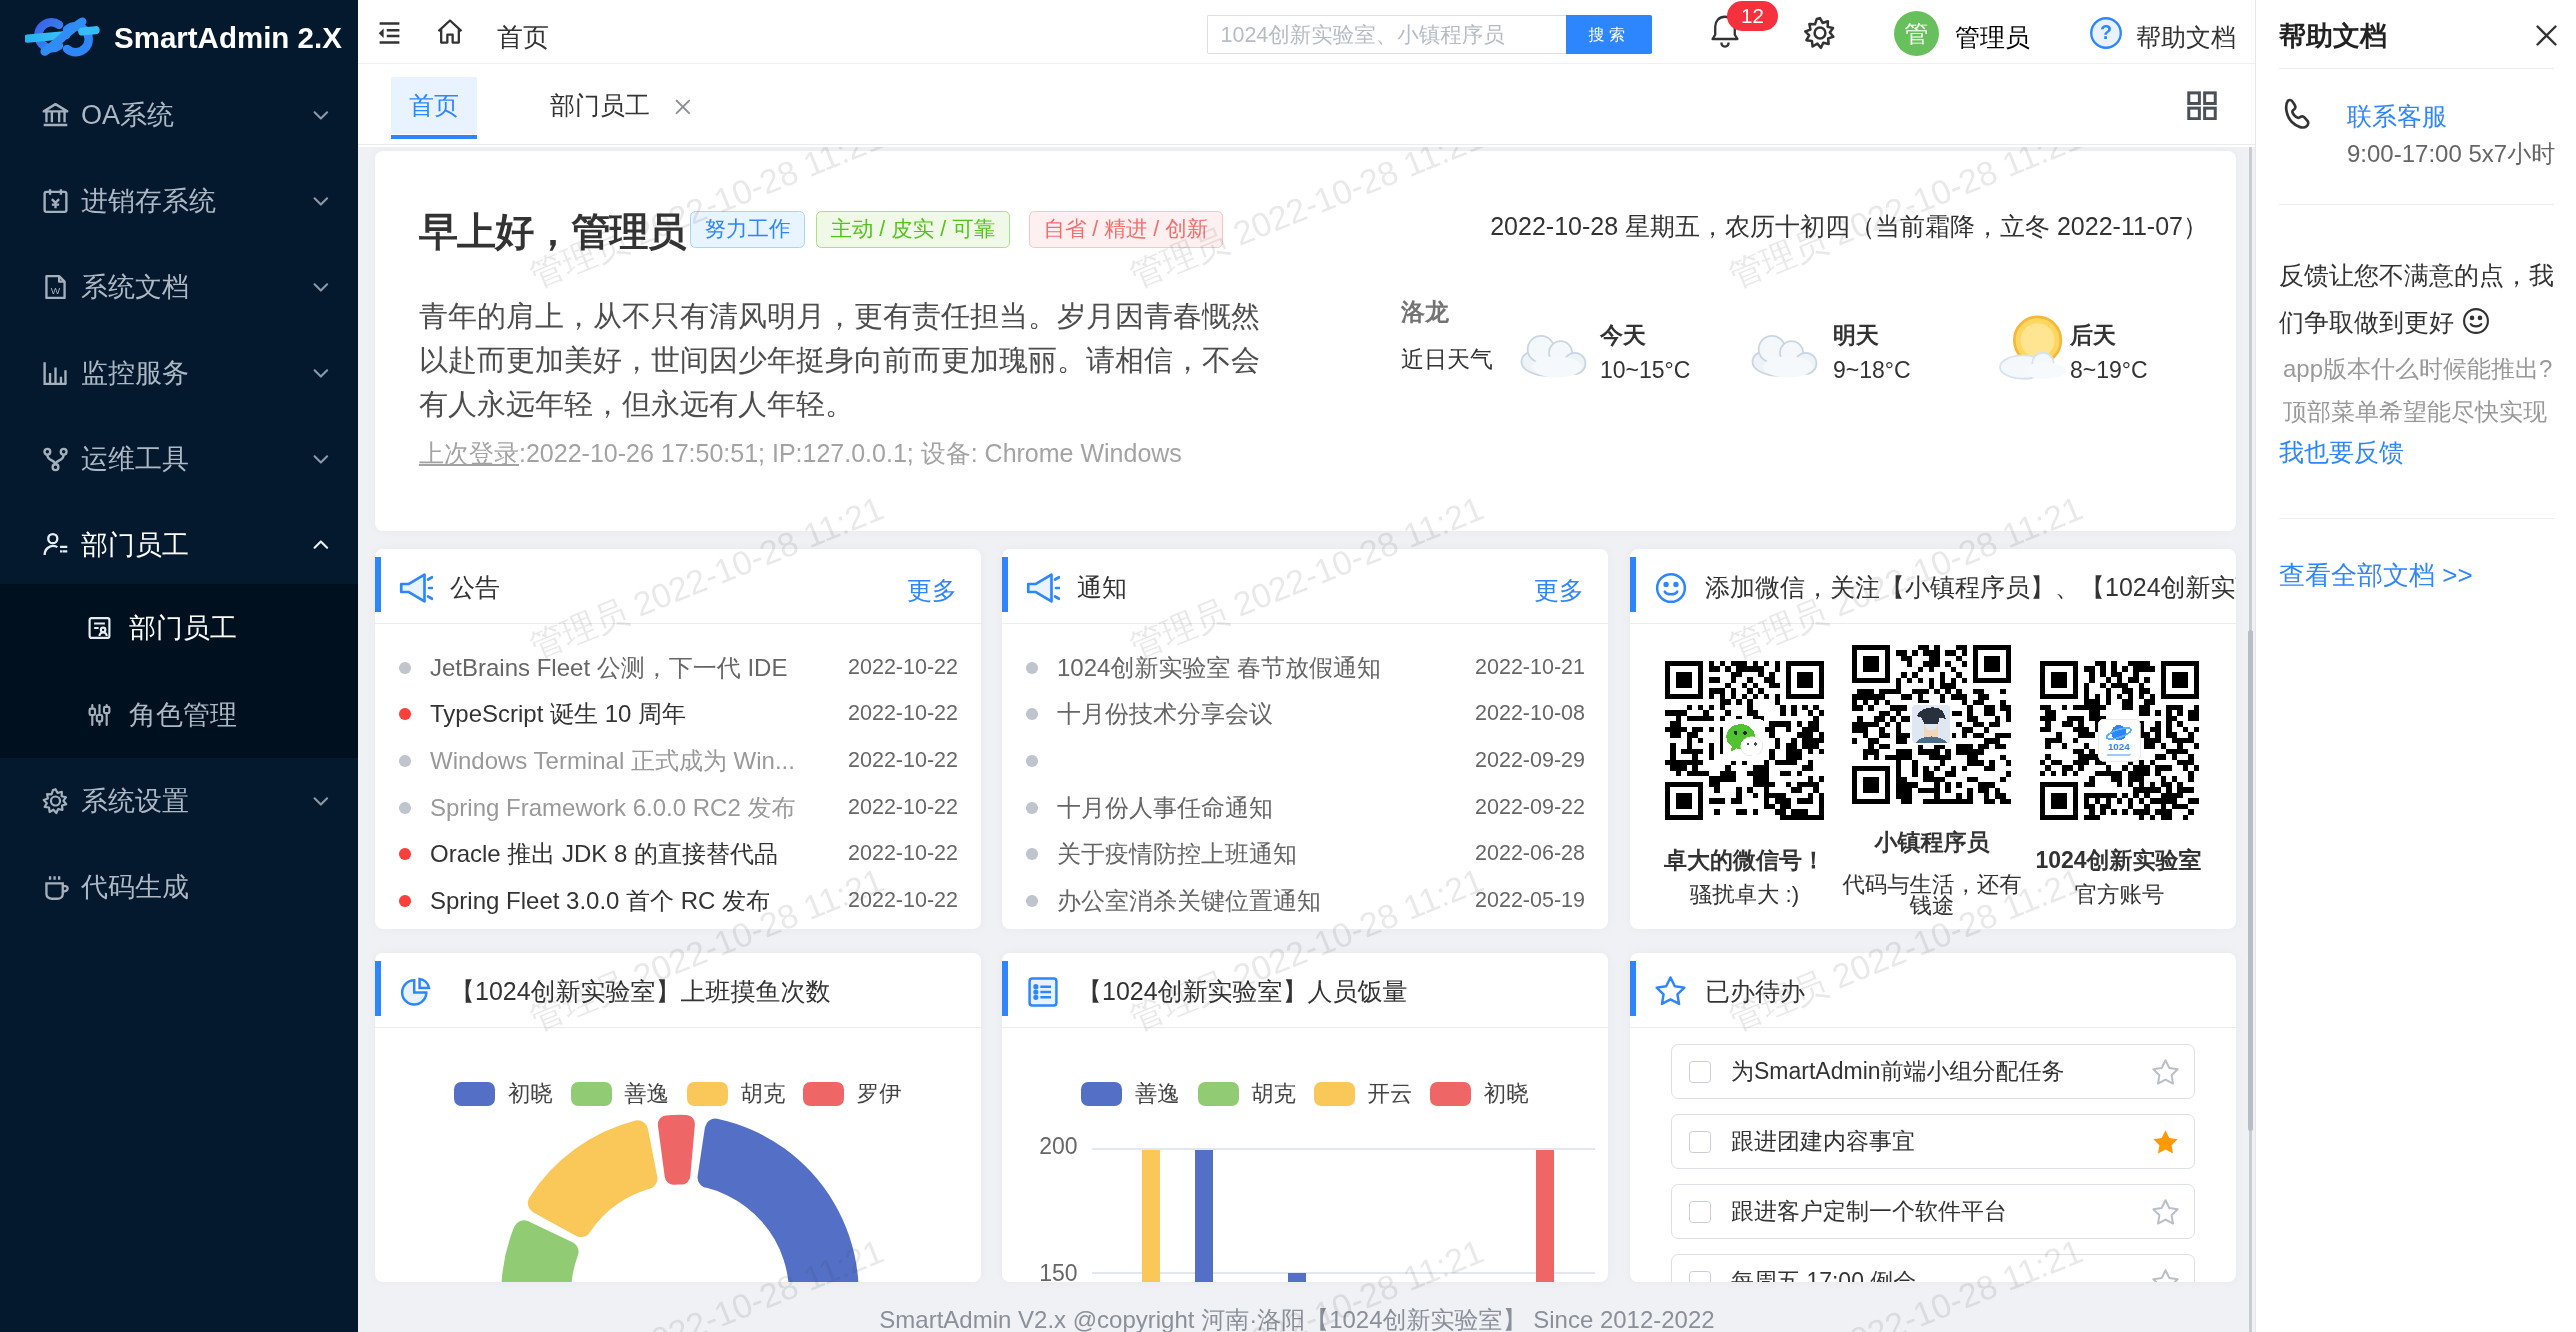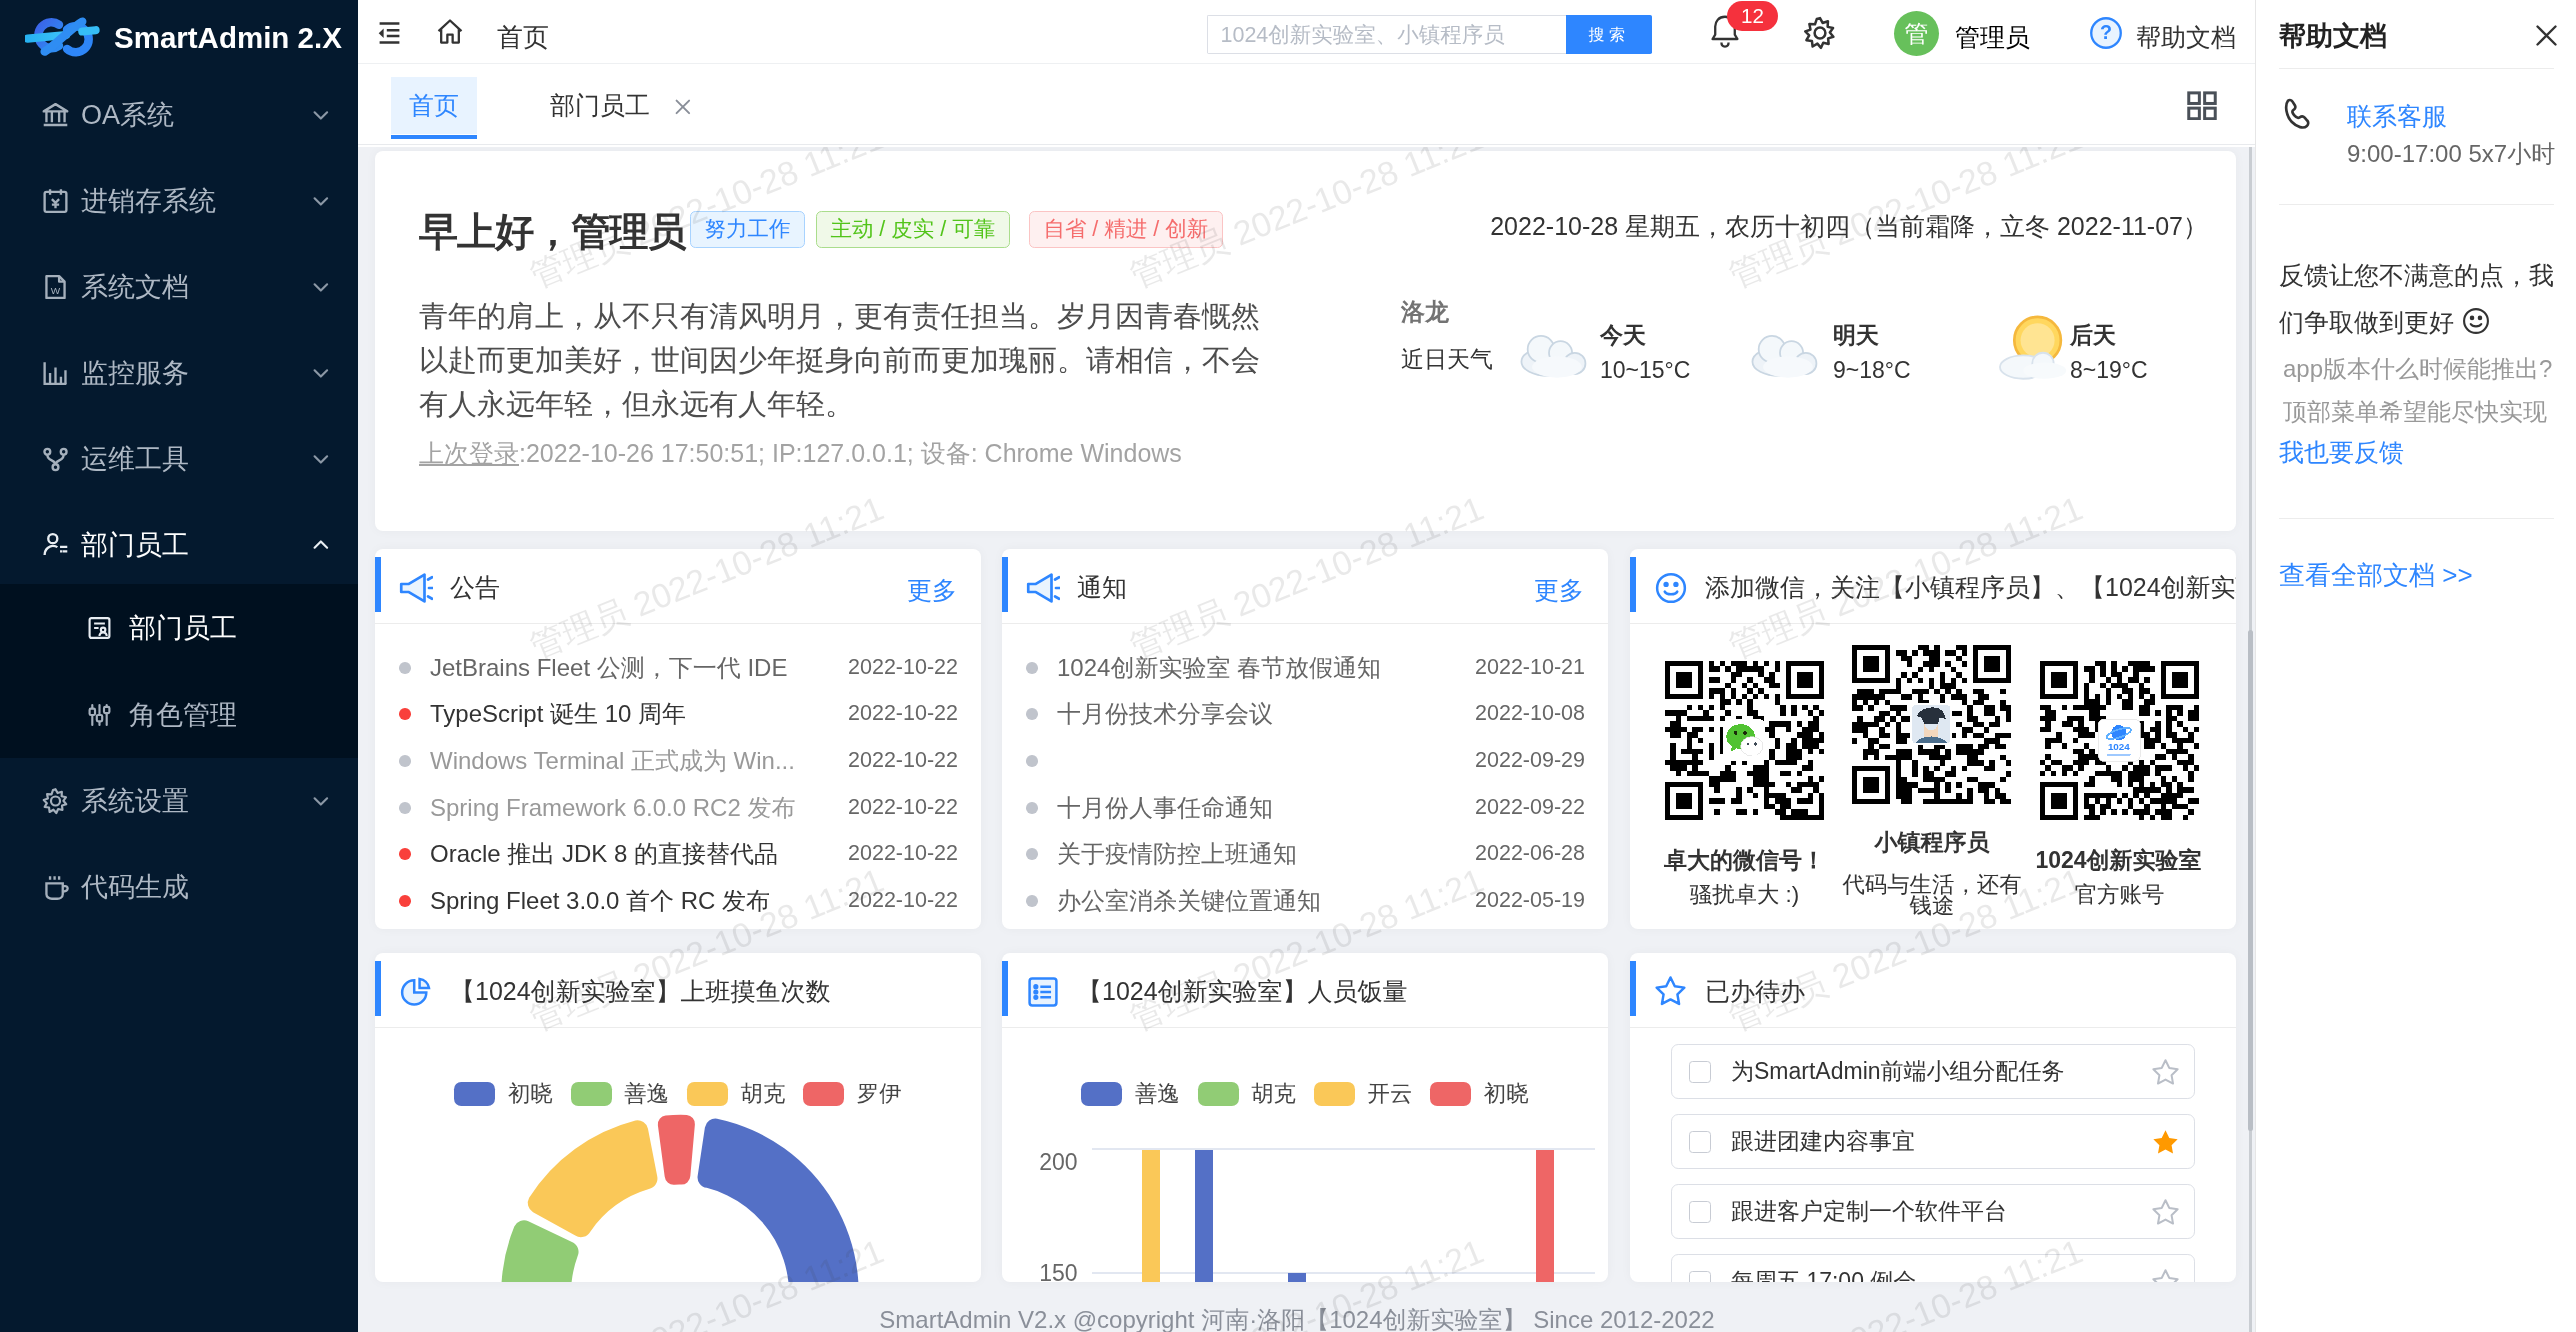--- a/index.html
+++ b/index.html
@@ -537,21 +537,21 @@
             </g>
           </svg></div>
         <div class="ctitle">【1024创新实验室】人员饭量</div>
       </div>
     <div class="lgrow">
       <span class="lgitem"><span class="lgsw" style="background:#5470c6"></span><span class="lgtx">善逸</span></span>
       <span class="lgitem"><span class="lgsw" style="background:#91cc75"></span><span class="lgtx">胡克</span></span>
       <span class="lgitem"><span class="lgsw" style="background:#fac858"></span><span class="lgtx">开云</span></span>
       <span class="lgitem"><span class="lgsw" style="background:#ee6666"></span><span class="lgtx">初晓</span></span>
     </div>
-    <div class="axlab" style="left:21.5px;top:196px">200</div>
+    <div class="axlab" style="left:21.5px;top:180px">200</div>
     <div class="axlab" style="left:21.5px;top:307px">150</div>
     <div class="gline" style="left:90px;top:195px;width:503px"></div>
     <div class="gline" style="left:90px;top:319px;width:503px"></div>
     <div class="vbar" style="left:140px;top:197px;width:18px;height:132px;background:#fac858"></div>
     <div class="vbar" style="left:193px;top:197px;width:18px;height:132px;background:#5470c6"></div>
     <div class="vbar" style="left:286px;top:320px;width:18px;height:9px;background:#5470c6"></div>
     <div class="vbar" style="left:534px;top:197px;width:18px;height:132px;background:#ee6666"></div>
   </div>
   <div class="card" id="ctodo" style="left:1272px;top:806px;width:606px;height:329px;overflow:hidden">
     <div class="chead">

